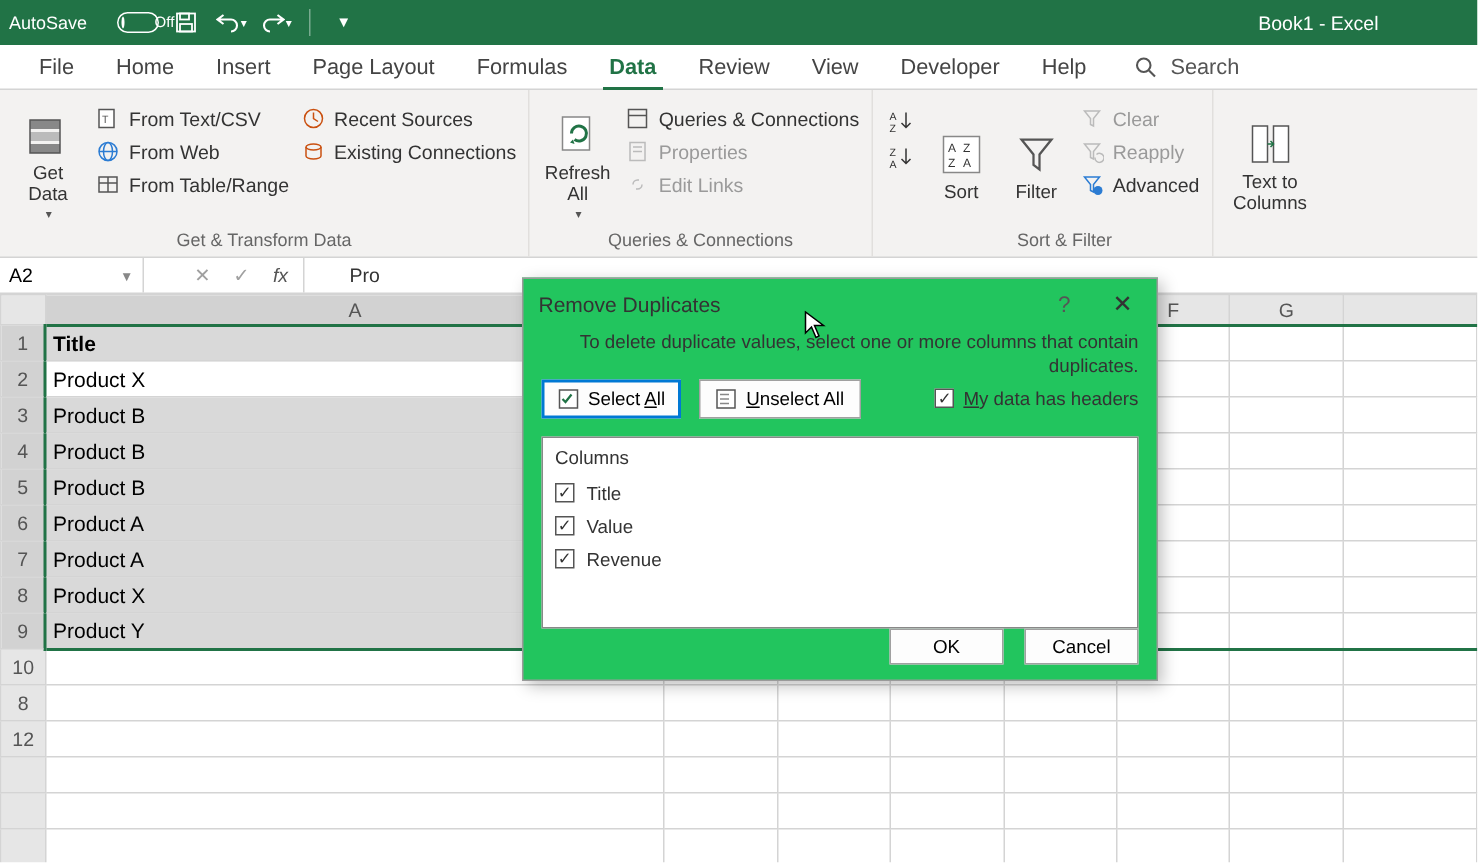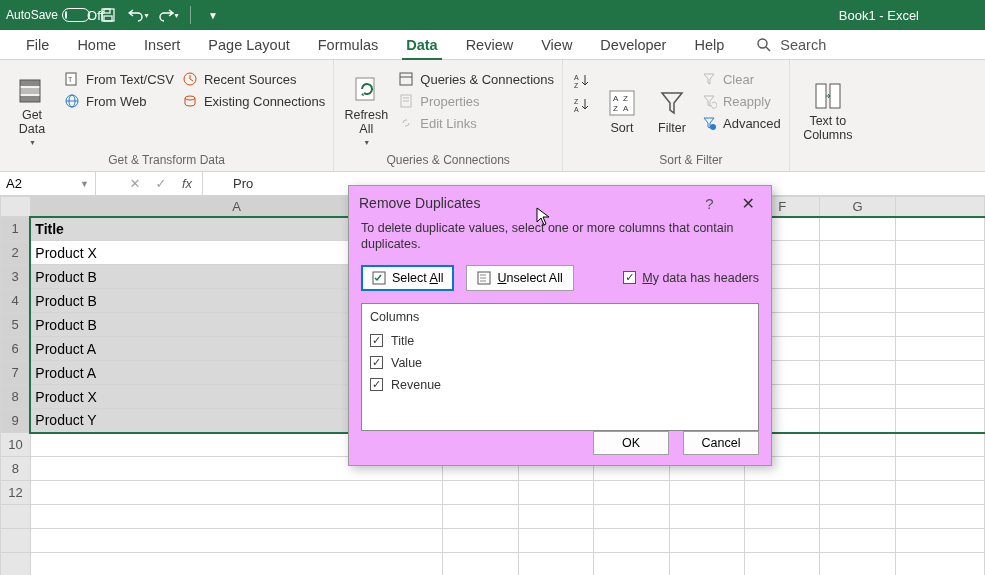--- a/index.html
+++ b/index.html
@@ -1,24 +1,24 @@
 <!DOCTYPE html>
 <html><head>
 <meta charset="utf-8">
 <style>
   * { box-sizing: border-box; margin: 0; padding: 0; font-family: "Segoe UI", Arial, sans-serif; }
   body { width: 985px; height: 575px; overflow: hidden; background: #fff; font-size: 13px; position: relative; }
 
   
   .titlebar { height: 30px; background: #217346; color: #fff; display: flex; align-items: center; padding: 0 6px; }
   .titlebar-left { display: flex; align-items: center; gap: 6px; }
-  .autosave { display: flex; align-items: center; gap: 4px; font-size: 12px; }
+  .autosave { display: flex; align-items: center; gap: 20px; font-size: 12px; }
   .switch { width: 28px; height: 14px; border: 1px solid #fff; border-radius: 9px; position: relative; display: inline-flex; align-items: center; padding-left: 2px;}
   .switch-knob { width: 8px; height: 8px; border: 1px solid #fff; border-radius: 50%; }
-  .switch-lbl { font-size: 13px; margin-left: 20px; }
+  .switch-lbl { font-size: 10px; margin-left: 20px; }
   .qat-sep { width: 1px; height: 18px; background: rgba(255,255,255,0.4); margin: 0 4px; }
   .qat-btn { width: 24px; height: 24px; display: inline-flex; align-items: center; justify-content: center; color: #fff; }
   .drop-caret { font-size: 8px; margin-left: 1px; }
   .titlebar-center { flex: 1; text-align: right; padding-right: 60px; font-size: 13px; }
 
   
   .ribbon-tabs { height: 30px; background: #fff; border-bottom: 1px solid #d4d4d4; display: flex; align-items: center; padding: 0 12px; gap: 0; }
   .ribbon-tab { padding: 0 14px; height: 30px; display: flex; align-items: center; font-size: 14.5px; color: #444; cursor: pointer; position: relative; }
   .ribbon-tab.active { color: #217346; font-weight: 600; }
   .ribbon-tab.active::after { content: ""; position: absolute; bottom: -1px; left: 10px; right: 10px; height: 3px; background: #217346; }
@@ -58,28 +58,28 @@
   .cell { height: 24px; padding: 0 4px; font-size: 14px; color: #000; text-align: left; vertical-align: middle; }
   .cell.bold { font-weight: 700; }
   .selrange .cell { background: #d9d9d9; }
   .selrange.top .cell { border-top: 2px solid #217346; }
   .selrange.bottom .cell { border-bottom: 2px solid #217346; }
   .selrange .cell.leftb { border-left: 2px solid #217346; }
   .selrange .cell.rightb { border-right: 2px solid #217346; }
   .active-cell { background: #fff !important; }
 
   
-  .dialog { position: absolute; left: 348px; top: 185px; width: 424px; background: #f0abfc; border: 1px solid #9a9a9a; box-shadow: 3px 3px 10px rgba(0,0,0,0.25); font-size: 12.5px; color: #333; }
+  .dialog { position: absolute; left: 348px; top: 185px; width: 424px; background: #22c55e; border: 1px solid #9a9a9a; box-shadow: 3px 3px 10px rgba(0,0,0,0.25); font-size: 12.5px; color: #333; }
   .dlg-title { height: 34px; display: flex; align-items: center; padding: 0 10px; }
   .dlg-title-text { font-size: 14px; }
   .dlg-title-right { margin-left: auto; display: flex; align-items: center; gap: 22px; }
   .dlg-help { font-size: 15px; color: #555;}
   .dlg-close { font-size: 16px; padding: 2px 6px;}
   .dlg-body { padding: 0 12px 10px 12px; }
-  .dlg-desc { margin-bottom: 12px; line-height: 1.3; }
+  .dlg-desc { line-height: 1.3; text-align: right; }
   .dlg-row { display: flex; align-items: center; gap: 12px; margin-bottom: 12px;}
   .dlg-btn { height: 26px; padding: 0 10px; background: #fdfdfd; border: 1px solid #a0a0a0; display: inline-flex; align-items: center; gap: 6px; font-size: 12.5px;}
   .dlg-btn.primary { border: 2px solid #0078d4; padding: 0 9px; height: 26px;}
   .dlg-check { display: flex; align-items: center; gap: 6px; margin-left: auto;}
   .chk { width: 13px; height: 13px; border: 1px solid #555; display: inline-flex; align-items: center; justify-content: center; font-size: 11px; color: #333; background:#fff;}
   .listbox { border: 1px solid #888; background: #fff; height: 128px; padding: 6px 8px; }
   .lb-title { margin-bottom: 6px; }
   .lb-item { display: flex; align-items: center; gap: 8px; height: 22px;}
   .dlg-footer { display: flex; justify-content: flex-end; gap: 14px; }
   .dlg-fbtn { width: 76px; height: 24px; background: #fdfdfd; border: 1px solid #a0a0a0; display:inline-flex; align-items:center; justify-content:center; font-size: 12.5px;}
@@ -167,20 +167,28 @@
             </svg>
             <span>From Text/CSV</span>
           </div>
         <div class="small-btn">
             <svg class="sm-icon" viewBox="0 0 16 16">
               <circle cx="8" cy="8" r="6" fill="none" stroke="#2b7cd3"></circle>
               <ellipse cx="8" cy="8" rx="3" ry="6" fill="none" stroke="#2b7cd3"></ellipse>
               <line x1="2" y1="8" x2="14" y2="8" stroke="#2b7cd3"></line>
             </svg>
             <span>From Web</span>
+          </div>
+        <div class="small-btn">
+            <svg class="sm-icon" viewBox="0 0 16 16">
+              <rect x="2" y="3" width="12" height="10" fill="none" stroke="#555"></rect>
+              <line x1="2" y1="7" x2="14" y2="7" stroke="#555"></line>
+              <line x1="8" y1="3" x2="8" y2="13" stroke="#555"></line>
+            </svg>
+            <span>From Table/Range</span>
           </div>
       </div>
       <div class="small-btns">
         <div class="small-btn">
             <svg class="sm-icon" viewBox="0 0 16 16">
               <circle cx="8" cy="8" r="6" fill="none" stroke="#ca5010"></circle>
               <path d="M8 4v4l3 2" stroke="#ca5010" fill="none"></path>
             </svg>
             <span>Recent Sources</span>
           </div>

